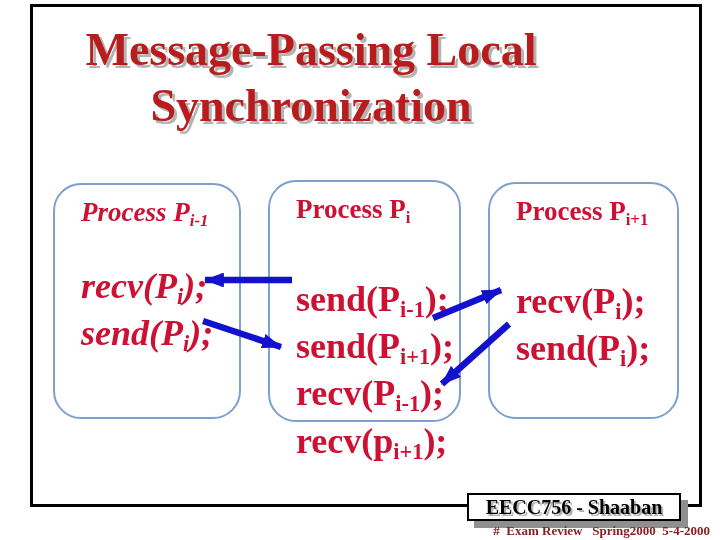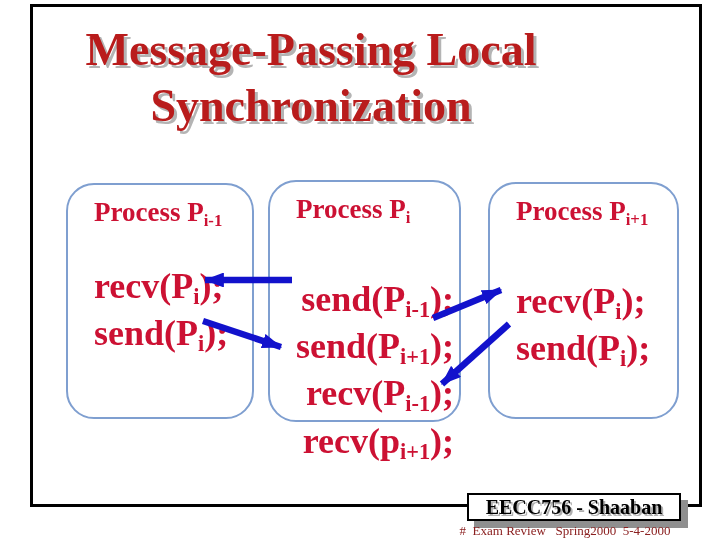--- a/index.html
+++ b/index.html
@@ -36,22 +36,22 @@
   }
 
   
   .box {
     position: absolute;
     border: 2px solid var(--box-border, #7f9fd0);
     border-radius: 28px;
     background: transparent;
     z-index: 2;
   }
-  .box1 { left: 66px;  top: 183px; width: 184px; height: 232px; }
-  .box2 { left: 268px; top: 180px; width: 189px; height: 238px; text-align: right; }
+  .box1 { left: 53px;  top: 183px; width: 184px; height: 232px; font-style: italic; }
+  .box2 { left: 268px; top: 180px; width: 189px; height: 238px; }
   .box3 { left: 488px; top: 182px; width: 187px; height: 233px; }
 
   .box-title {
     position: absolute;
     left: 26px; top: 12px;
     font-weight: bold;
     font-size: 27px;
     color: var(--text-red, #cc1133);
     white-space: nowrap;
   }
@@ -91,22 +91,22 @@
     font-size: 20px;
     line-height: 24px;
     color: #000000;
     text-shadow: 2px 2px 0 #b0b0b0;
     white-space: nowrap;
   }
   .footer-note {
     position: absolute;
     left: 420px; top: 523px;
     width: 290px;
-    text-align: center;
-    font-weight: normal;
+    text-align: right;
+    font-weight: bold;
     font-size: 13px;
     color: var(--footer-note-red, #8b2020);
     z-index: 5;
     white-space: pre;
   }
 </style>
 </head>
 <body>
 
 <div class="slide">

